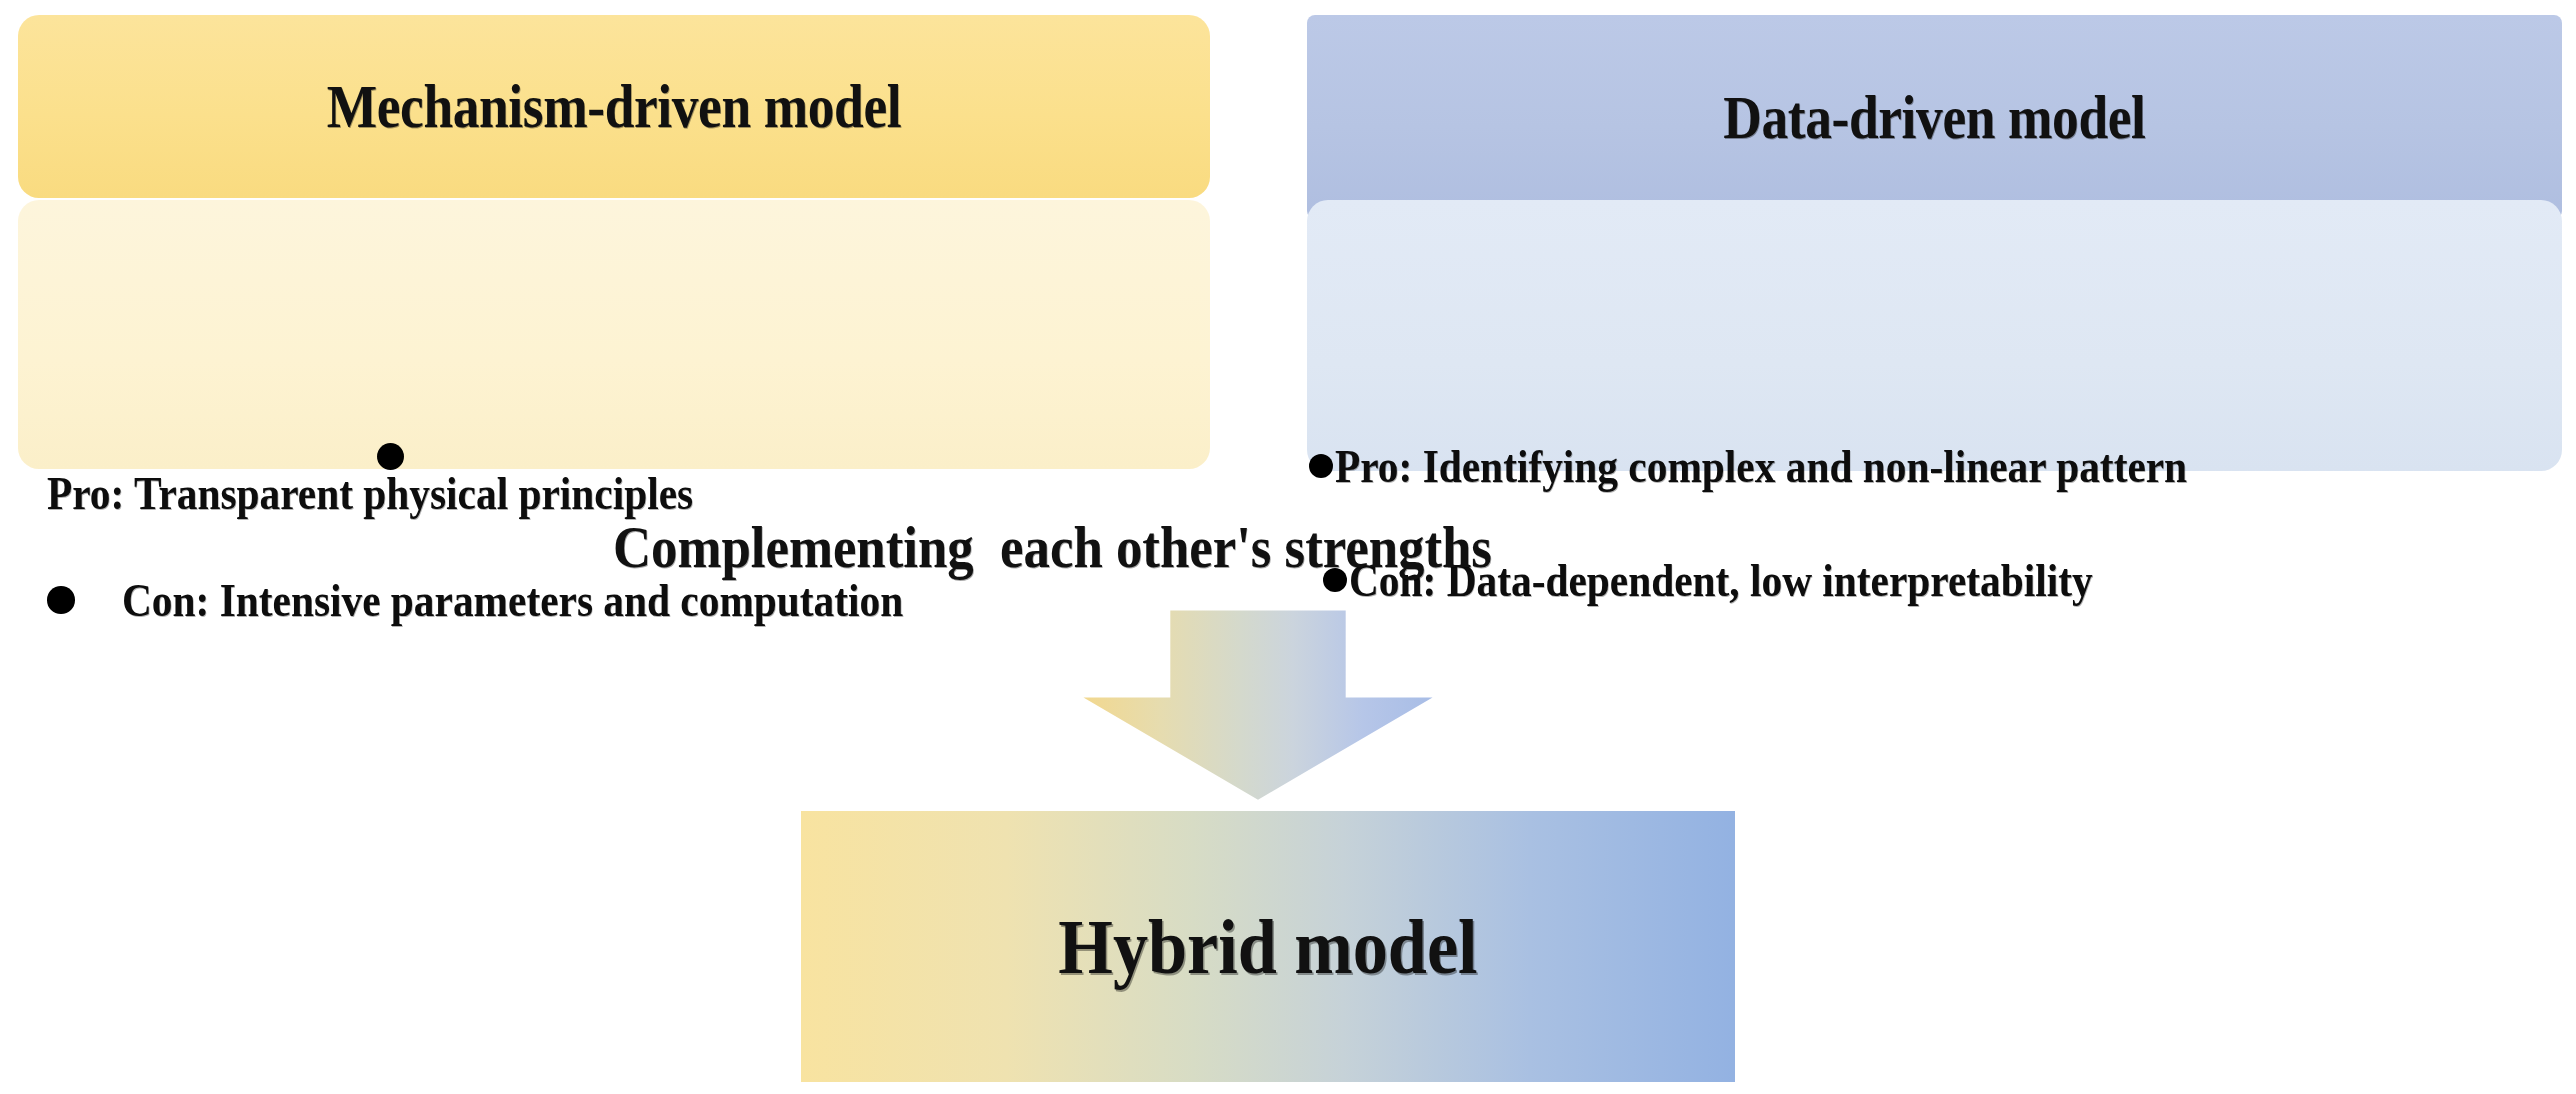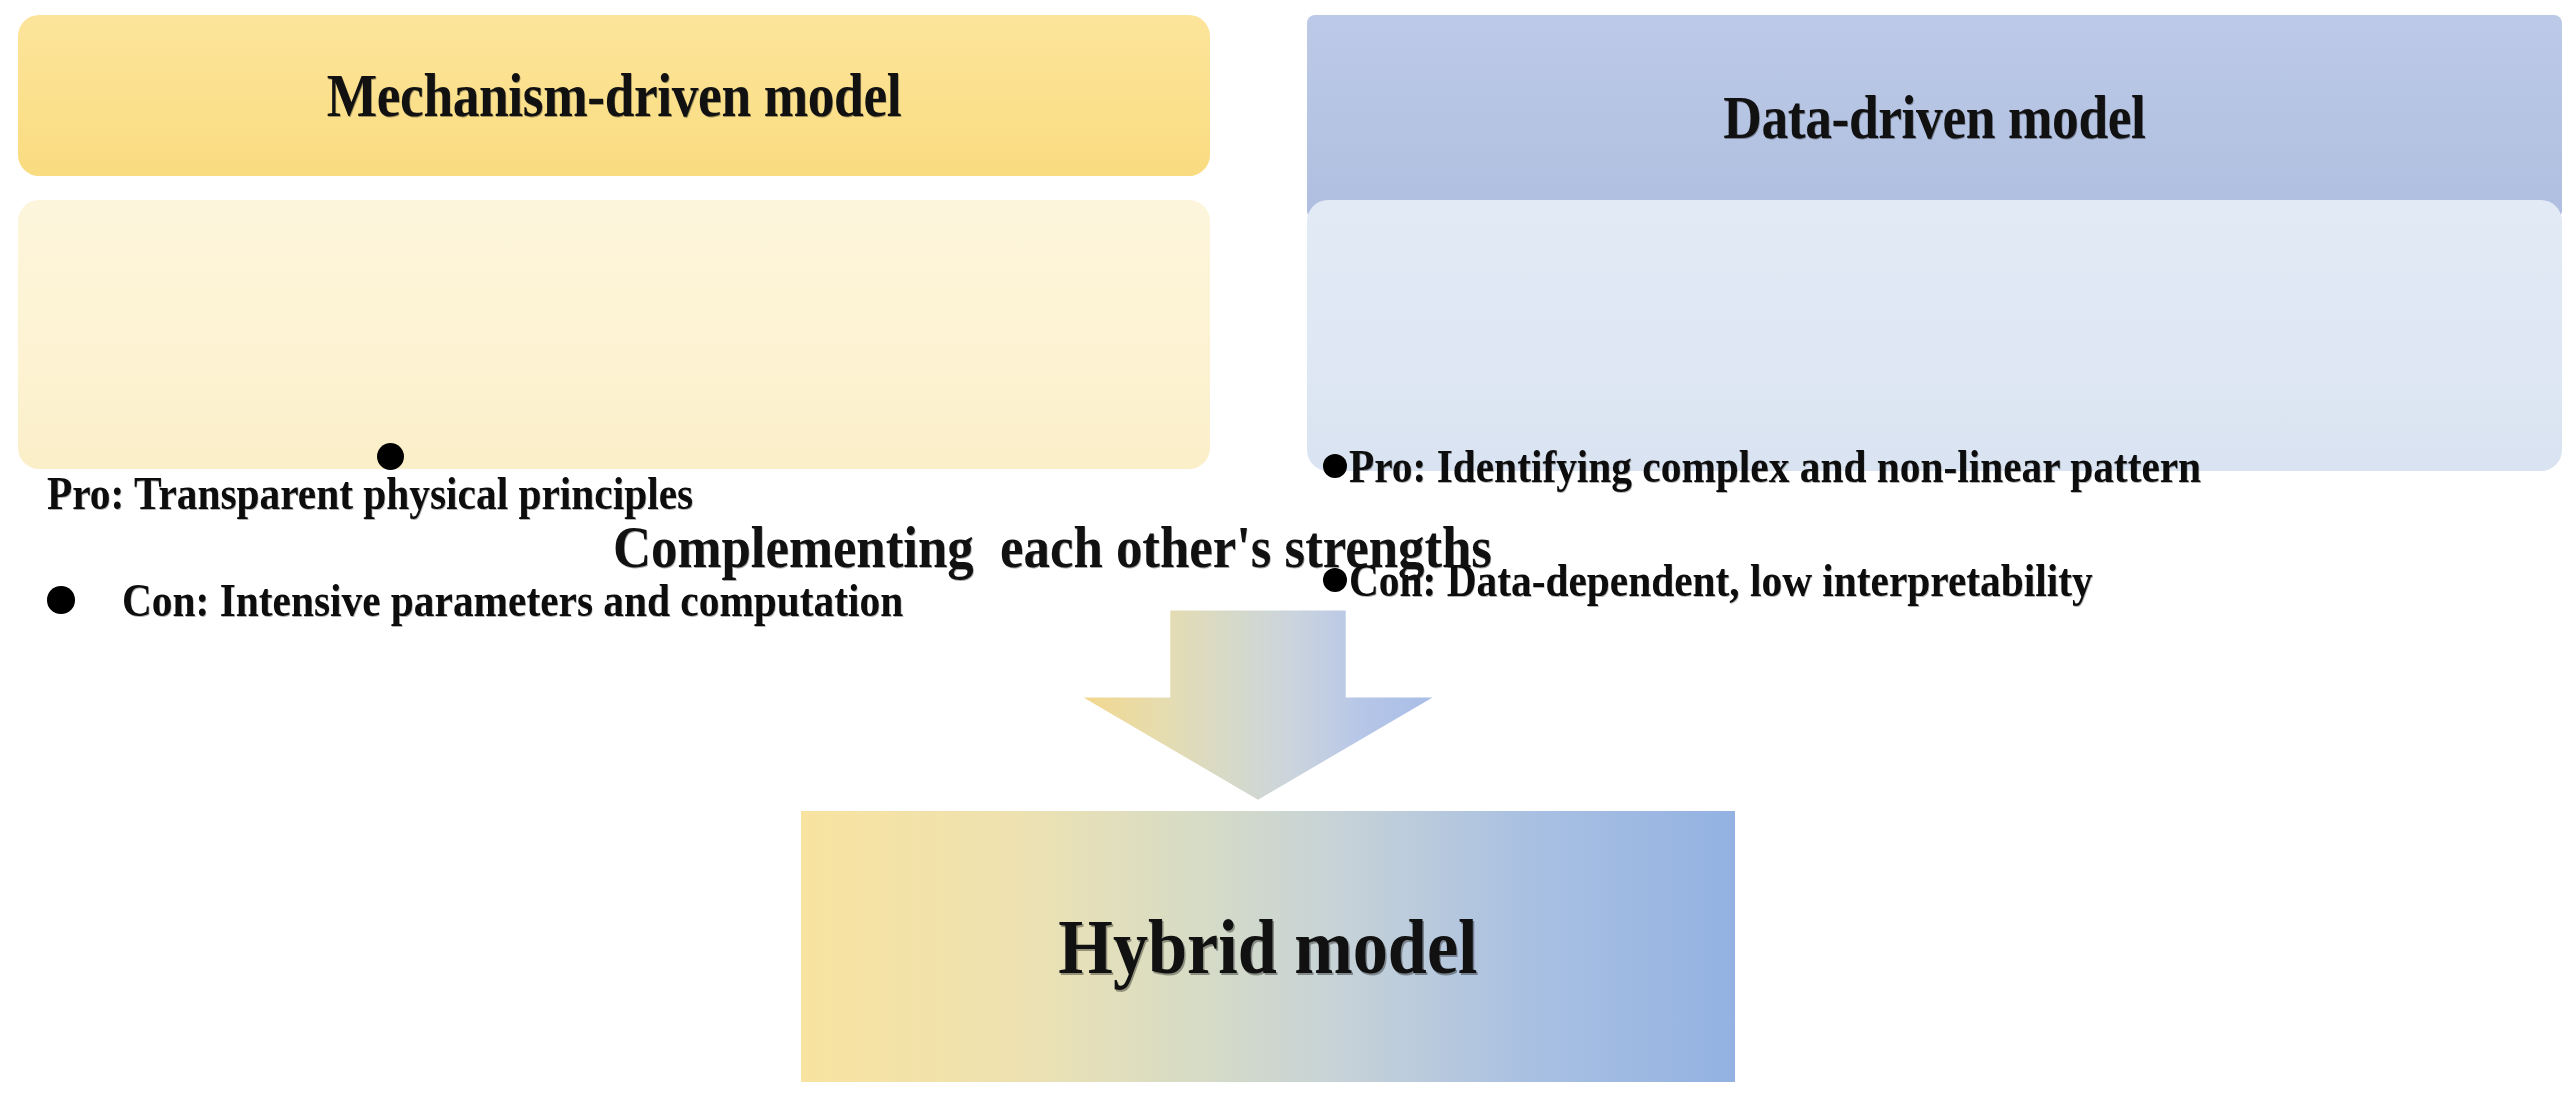--- a/index.html
+++ b/index.html
@@ -72,21 +72,21 @@
   }
 
   
   #mechanism-panel {
     left: 18px;
     top: 14.6px;
     width: 1192px;
     height: 454px;
   }
   #mechanism-panel .panel-header {
-    height: 161px;
+    height: 183px;
     background: linear-gradient(180deg, #FCE49B 0%, #FBE08C 55%, #F9DB80 100%);
   }
   #mechanism-panel .panel-body {
     top: 185px;
     height: 269px;
     background: linear-gradient(180deg, #FDF5DC 0%, #FDF3D2 60%, #FBEFC9 100%);
   }
   #mech-pro-row  { left: 29px; top: 243px; flex-direction: column; }
   #mech-con-row  { left: 29px; top: 377px; }
   #mechanism-panel .bullet-dot { width: 27.6px; height: 27.6px; margin-right: 47px; }
@@ -101,21 +101,21 @@
   #data-panel .panel-header {
     height: 204px;
     background: linear-gradient(180deg, #BCC9E7 0%, #B6C4E3 55%, #AFBEE0 100%);
     border-radius: 8px;
   }
   #data-panel .panel-body {
     top: 185px;
     height: 271px;
     background: linear-gradient(180deg, #E2EAF6 0%, #DEE7F3 60%, #D9E3F1 100%);
   }
-  #data-pro-row { left: 16px; top: 243px; }
+  #data-pro-row { left: 2px; top: 243px; }
   #data-con-row { left: 16px; top: 357px; }
   #data-panel .bullet-dot { width: 24px; height: 24px; margin-right: 1.6px; }
 
   
   #bridge-caption {
     position: absolute;
     left: 0;
     top: 517px;
     width: 2104px;
     text-align: center;

